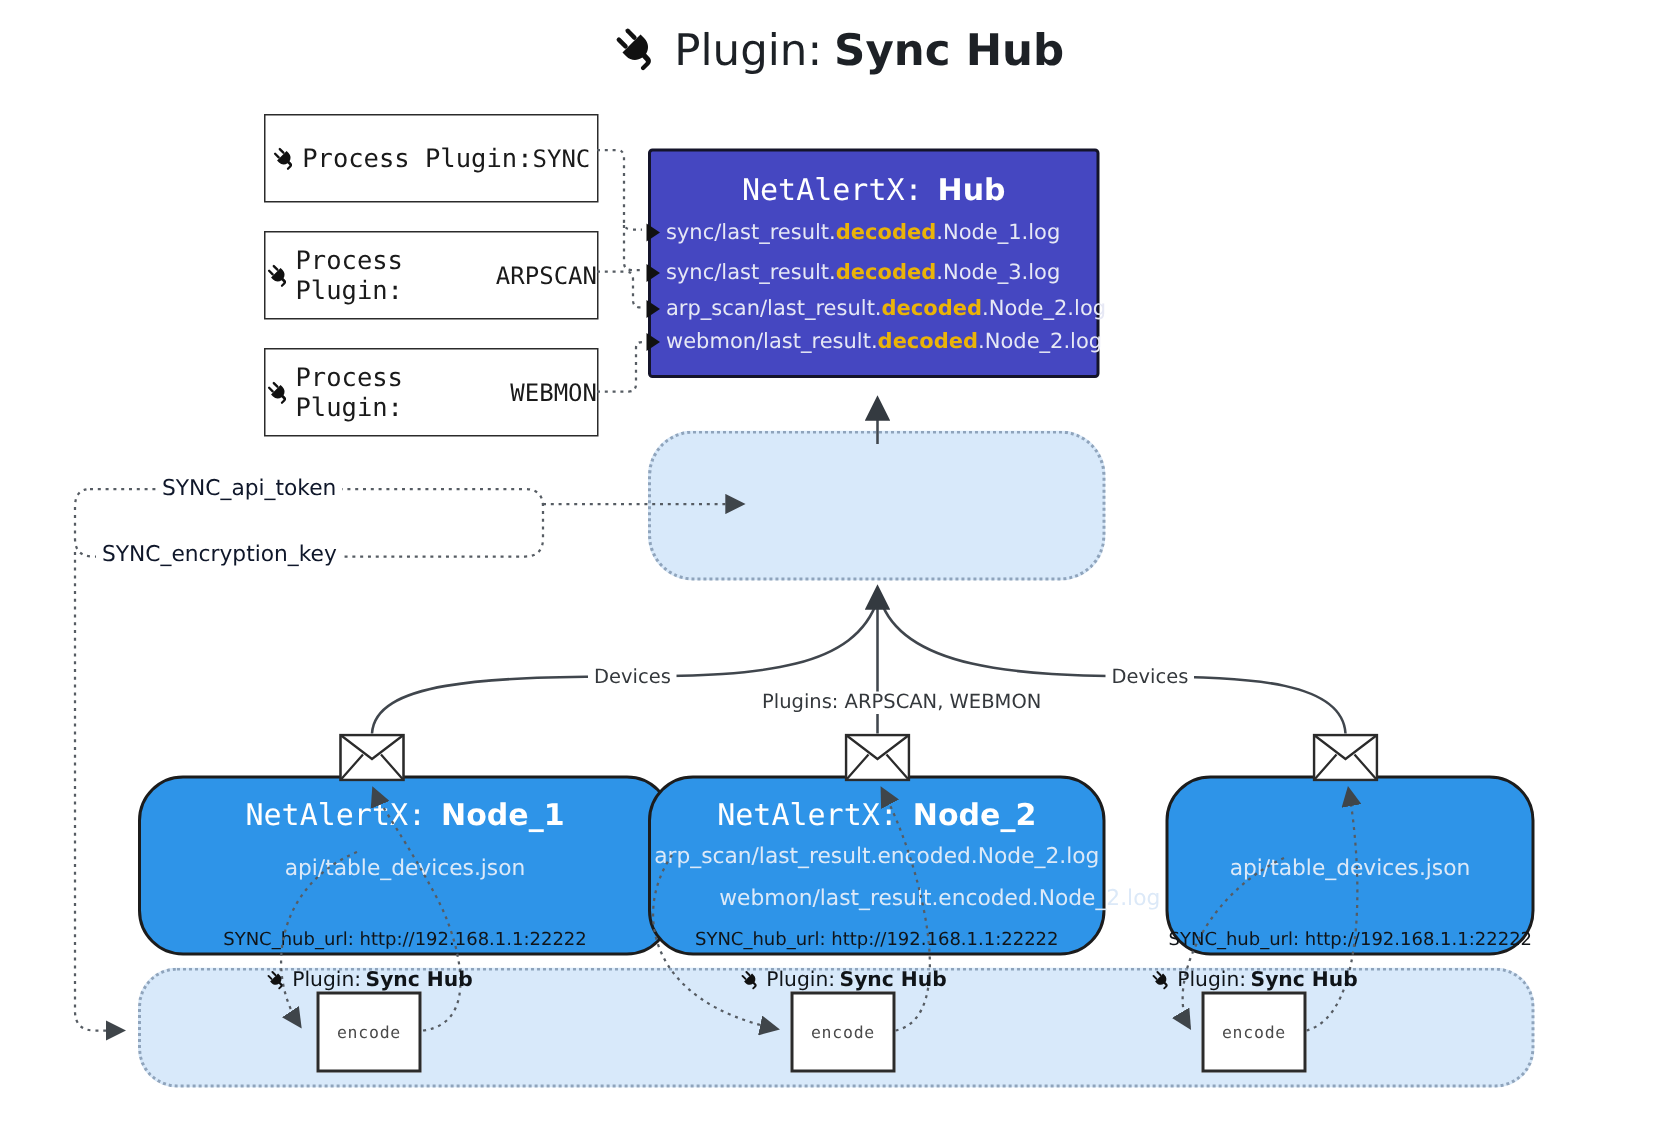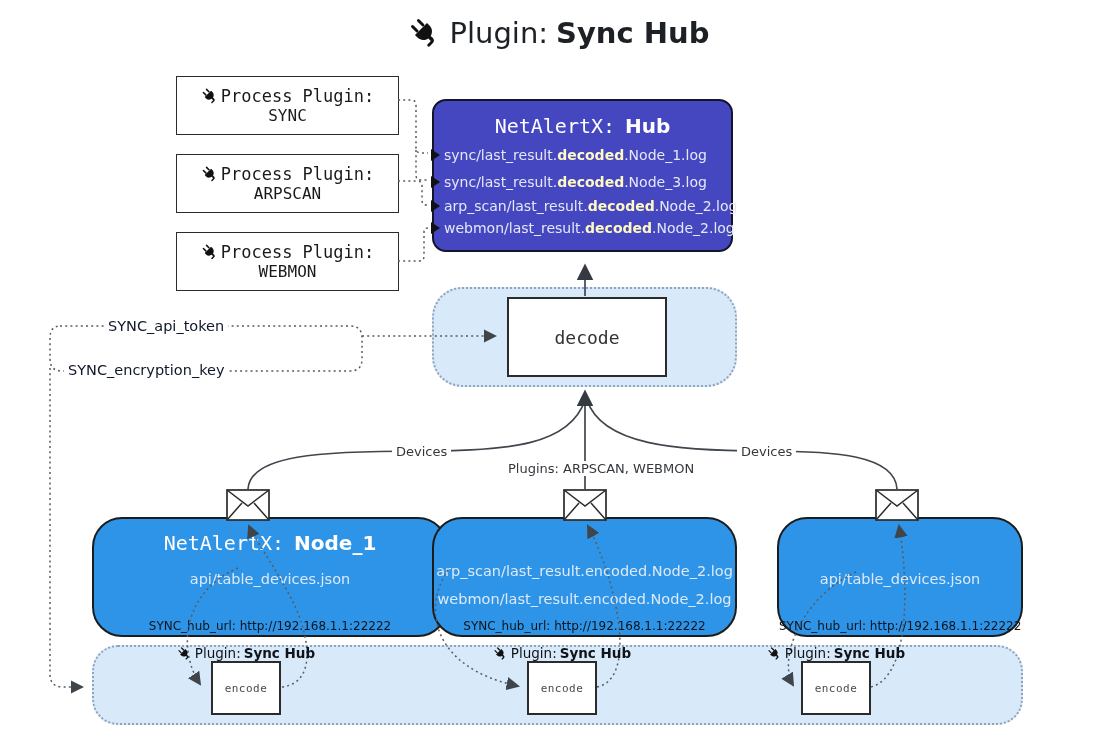--- a/index.html
+++ b/index.html
@@ -10,33 +10,33 @@
   
   #title-bar{position:absolute;top:16px;left:0;width:100%;display:flex;justify-content:center;
              align-items:center;gap:8px;font-size:29px;color:#1d2126;z-index:4;}
   #title-bar b{font-weight:700;}
   .plug-lg{width:34px;height:34px;}
   .plug-sm{width:18px;height:18px;flex:0 0 auto;}
   .plug-xs{width:15px;height:15px;flex:0 0 auto;}
 
   
   .pbox{position:absolute;left:176px;width:221px;height:57px;background:#fff;border:1.5px solid #2b2b2b;
-        display:flex;flex-direction:column;align-items:center;justify-content:center;z-index:1;}
+        display:flex;flex-direction:row;align-items:center;justify-content:center;z-index:1;}
   .pbox .row1{display:flex;align-items:center;gap:2px;font-size:17px;}
   .pbox .mono{color:#1a1a1a;}
   #pbox-sync{top:76px;} #pbox-arpscan{top:154px;} #pbox-webmon{top:232px;}
 
   
   #hub{position:absolute;left:432px;top:99px;width:301px;height:153px;background:#4547C1;
-       border:2.5px solid #14142a;border-radius:14px;z-index:1;box-sizing:border-box;}
+       border:2.5px solid #14142a;border-radius:3px;z-index:1;box-sizing:border-box;}
   #hub-title{position:absolute;top:13px;left:0;width:100%;text-align:center;color:#fff;font-size:20px;}
   #hub-title b{font-family:"DejaVu Sans",sans-serif;font-weight:700;margin-left:10px;}
   .hub-line{position:absolute;left:10px;height:20px;display:flex;align-items:center;
             font-size:14px;color:#E6E8F5;white-space:nowrap;}
-  .hub-line b{color:#fef9c3;font-weight:700;}
+  .hub-line b{color:#eab308;font-weight:700;}
   .hub-line .tri{position:absolute;left:-13px;top:4px;width:0;height:0;
                  border-left:9px solid #111;border-top:6px solid transparent;border-bottom:6px solid transparent;}
   #hub-line-0{top:44px;} #hub-line-1{top:71px;} #hub-line-2{top:95px;} #hub-line-3{top:117px;text-align:center;}
   #hub-url-label{position:absolute;left:432px;top:78px;width:301px;text-align:center;
                  font-size:11px;color:#333;z-index:4;}
 
   
   #decode-panel{position:absolute;left:432px;top:287px;width:305px;height:100px;background:#D8E9FA;
                 border:2px dotted #8FA4BC;border-radius:30px;z-index:1;box-sizing:border-box;}
   #decode-box{position:absolute;left:507px;top:297px;width:160px;height:80px;background:#fff;
@@ -55,21 +55,21 @@
   #devices-right{left:737px;top:444px;}
 
   
   .node{position:absolute;top:517px;height:120px;background:#2E94E8;border:2.5px solid #1c1c1c;
         border-radius:30px;z-index:1;box-sizing:border-box;}
   #node-1{left:92px;width:356px;} #node-2{left:432px;width:305px;} #node-3{left:777px;width:246px;}
   .node-title{position:absolute;top:12px;left:0;width:100%;text-align:center;color:#fff;font-size:20px;white-space:nowrap;}
   .node-title b{font-family:"DejaVu Sans",sans-serif;font-weight:700;margin-left:10px;}
   .node-file{position:absolute;left:0;width:100%;text-align:center;font-size:14.5px;color:#DCE9F8;white-space:nowrap;}
   .node-url{position:absolute;top:100px;left:0;width:100%;text-align:center;font-size:12px;color:#101418;white-space:nowrap;}
-  .f-single{top:52px;} .f-a{top:44px;} .f-b{top:72px;}
+  .f-single{top:52px;} .f-a{top:44px;} .f-b{top:72px;padding-left:42px;}
 
   
   .envelope{position:absolute;top:489px;width:44px;height:32px;z-index:4;}
   #envelope-1{left:226px;} #envelope-2{left:563px;} #envelope-3{left:875px;}
 
   
   #sync-band{position:absolute;left:92px;top:645px;width:931px;height:80px;background:#D8E9FA;
              border:2px dotted #8FA4BC;border-radius:26px;z-index:1;box-sizing:border-box;}
   .encode-box{position:absolute;top:661px;width:70px;height:54px;background:#fff;border:2px solid #2b2b2b;
               display:flex;align-items:center;justify-content:center;font-size:11px;color:#4a4a4a;
@@ -198,21 +198,20 @@
     </div>
     <div class="hub-line" id="hub-line-3">
       <span class="tri"></span>
       <span>webmon/last_result.</span>
         <b>decoded</b>
         <span>.Node_2.log</span>
     </div>
   </div>
 
   <div id="decode-panel"></div>
-  <div id="decode-box" class="mono">decode</div>
 
   <div class="line-label" id="api-token-label">SYNC_api_token</div>
   <div class="line-label" id="encryption-key-label">SYNC_encryption_key</div>
 
   <div class="edge-label" id="devices-left">Devices</div>
   <div class="edge-label" id="plugins-mid">Plugins: ARPSCAN, WEBMON</div>
   <div class="edge-label" id="devices-right">Devices</div>
 
   <svg class="envelope" id="envelope-1" viewBox="0 0 44 32">
       <use href="#envelope-shape"></use>
@@ -225,20 +224,23 @@
     </svg>
 
   <div class="node" id="node-1">
     <div class="node-title">
       <span class="mono">NetAlertX:</span><b>Node_1</b>
     </div>
     <div class="node-file f-single">api/table_devices.json</div>
     <div class="node-url">SYNC_hub_url: http://192.168.1.1:22222</div>
   </div>
   <div class="node" id="node-2">
+    <div class="node-title">
+      <span class="mono">NetAlertX:</span><b>Node_2</b>
+    </div>
     <div class="node-file f-a">arp_scan/last_result.encoded.Node_2.log</div>
     <div class="node-file f-b">webmon/last_result.encoded.Node_2.log</div>
     <div class="node-url">SYNC_hub_url: http://192.168.1.1:22222</div>
   </div>
   <div class="node" id="node-3">
     <div class="node-file f-single">api/table_devices.json</div>
     <div class="node-url">SYNC_hub_url: http://192.168.1.1:22222</div>
   </div>
 
   <div id="sync-band"></div>

